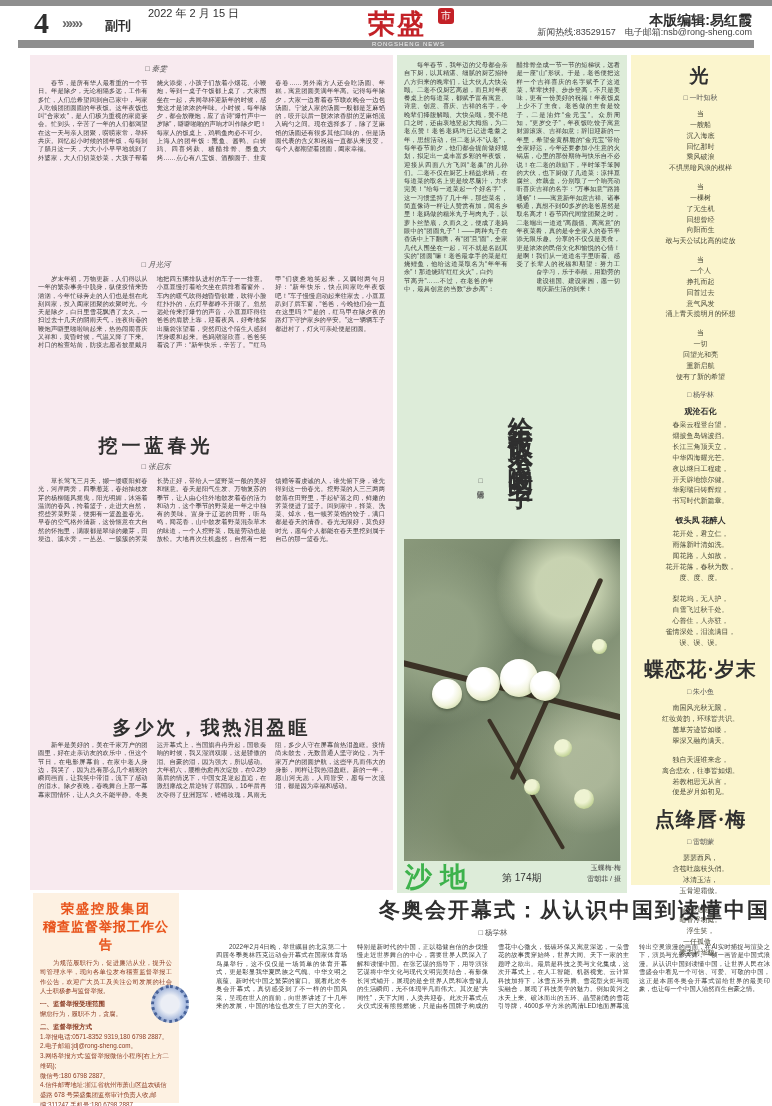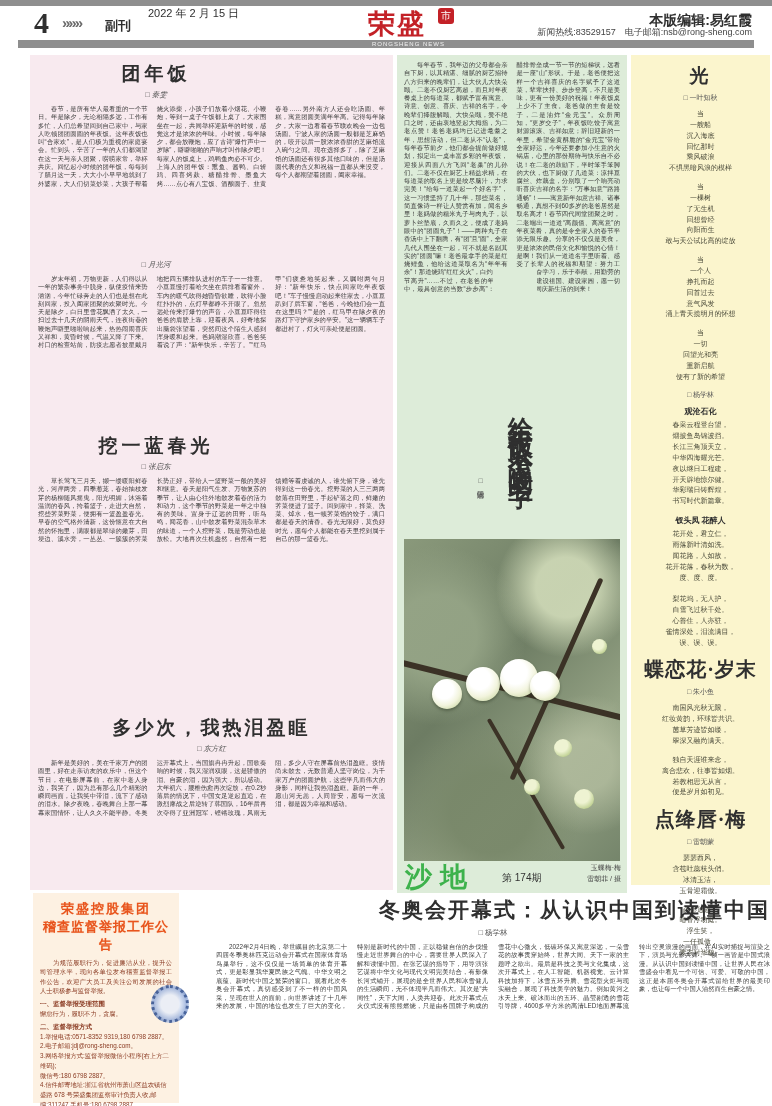--- a/index.html
+++ b/index.html
@@ -89,36 +89,34 @@
   <div class="hdr-date">2022 年 2 月 15 日</div>
   <div class="hdr-rule"></div>
   <div class="logo-main">荣盛</div>
   <div class="logo-seal">市</div>
   <div class="logo-sub">RONGSHENG NEWS</div>
   <div class="hdr-editor">本版编辑:易红霞</div>
   <div class="hdr-contact">新闻热线:83529157　电子邮箱:nsb@rong-sheng.com</div>
 
   <div class="zone zone-pink">
     <div class="p-article" style="top:6px; height:192px; overflow:hidden;">
-      <div class="p-title">团年饭</div>
       <div class="p-author">□ 秦雯</div>
       <div class="p-body indent">春节，是所有华人最看重的一个节日。年是除夕，无论相隔多远，工作有多忙，人们总希望回到自己家中，与家人吃顿团团圆圆的年夜饭。这年夜饭也叫“合家欢”，是人们极为重视的家庭宴会。忙到头，辛苦了一年的人们都渴望在这一天与亲人团聚，唠唠家常，举杯共庆。回忆起小时候的团年饭，每每到了腊月这一天，大大小小早早地就到了外婆家，大人们切菜炒菜，大孩子帮着烧火添柴，小孩子们放着小烟花、小鞭炮，等到一桌子午饭都上桌了，大家围坐在一起，共同举杯迎新年的时候，感觉这才是浓浓的年味。小时候，每年除夕，都会放鞭炮，应了古诗“爆竹声中一岁除”，噼噼啪啪的声响才叫作除夕吧！每家人的饭桌上，鸡鸭鱼肉必不可少。上海人的团年饭：熏鱼、酱鸭、白斩鸡、四喜烤麸、糖醋排骨、墨鱼大烤……点心有八宝饭、酒酿圆子、韭黄春卷……另外南方人还会吃汤圆、年糕，寓意团圆美满年年高。记得每年除夕，大家一边看着春节联欢晚会一边包汤圆。宁波人家的汤圆一般都是芝麻馅的，咬开以后一股浓浓香甜的芝麻馅流入碗勺之间。现在选择多了，除了芝麻馅的汤圆还有很多其他口味的，但是汤圆代表的含义和祝福一直都从来没变，每个人都期望着团圆，阖家幸福。</div>
     </div>
     <div class="p-article" style="top:202px; height:172px; overflow:hidden;">
       <div class="p-author">□ 月光河</div>
       <div class="p-body indent">岁末年初，万物更新，人们得以从一年的繁杂事务中脱身，纵使疫情来势汹汹，今年忙碌奔走的人们也是想在此刻回家，投入阖家团聚的欢聚时光。今天是除夕，白日里雪花飘洒了太久，一扫过去十几天的阴雨天气，连夜街巷的鞭炮声噼里啪啦响起来，热热闹闹喜庆又祥和，黄昏时候，气温又降了下来。村口的检查站前，防疫志愿者披星戴月地把四五辆排队进村的车子一一排查。小豆豆慢打着哈欠坐在后排看着窗外，车内的暖气吹得她昏昏欲睡，吹得小脸红扑扑的，点灯早都睁不开眼了。忽然远处传来打爆竹的声音，小豆豆吓得往爸爸的肩膀上靠，迎着夜风，好奇地探出脑袋张望着，突然间这个陌生人感到浑身暖和起来。爸妈潮湿欣喜，爸爸笑着说了声：“新年快乐，辛苦了。”“红马甲”们疲惫地笑起来，又嘱咐两句月好：“新年快乐，快点回家吃年夜饭吧！”车子慢慢启动起来往家去，小豆豆趴到了后车窗，“爸爸，今晚他们会一直在这里吗？”“是的，红马甲在除夕夜的路灯下守护家乡的平安。”这一辆辆车子都进村了，灯火可亲处便是团圆。</div>
     </div>
     <div class="p-article" style="top:378px; height:278px; overflow:hidden;">
       <div class="p-title">挖一蓝春光</div>
       <div class="p-author">□ 张启东</div>
       <div class="p-body indent">草长莺飞三月天，撷一缕暖阳鲜春光，河岸两旁，四季葱茏，春始抽枝发芽的杨柳随风摇曳，阳光明媚，沐浴着温润的春风，挎着篮子，走进大自然，挖些荠菜野菜，便拥有一篮盈盈春光。早春的空气格外清新，这份惬意在大自然的怀抱里，满眼都是翠绿的嫩芽，田埂边、溪水旁，一丛丛、一簇簇的荠菜长势正好，带给人一篮野菜一般的美好和惬意。春天是阳气生发、万物复苏的季节，让人由心往外地散发着春的活力和动力，这个季节的野菜是一年之中独有的美味。置身于辽远的田野，听鸟鸣，闻花香，山中散发着野菜混杂草木的味道，一个人挖野菜，既是劳动也是放松。大地再次生机盎然，自然有一把馈赠等着虔诚的人，谁先俯下身，谁先得到这一份春光。挖野菜的人三三两两散落在田野里，手起铲落之间，鲜嫩的荠菜便进了篮子。回到家中，择菜、洗菜、焯水，包一顿荠菜馅的饺子，满口都是春天的清香。春光无限好，莫负好时光，愿每个人都能在春天里挖到属于自己的那一篮春光。</div>
     </div>
     <div class="p-article" style="top:660px; height:168px; overflow:hidden;">
       <div class="p-title full">多少次，我热泪盈眶</div>
-      <div class="p-author full">□ 东方红</div>
       <div class="p-body indent">新年是美好的，美在千家万户的团圆里，好在走亲访友的欢乐中，但这个节日，在电影屏幕前，在家中老人身边，我哭了，因为总有那么几个精彩的瞬间画面，让我笑中带泪，流下了感动的泪水。除夕夜晚，春晚舞台上那一幕幕家国情怀，让人久久不能平静。冬奥运开幕式上，当国旗冉冉升起，国歌奏响的时候，我又湿润双眼，这是骄傲的泪、自豪的泪，因为强大，所以感动。大年初六，腰椎伤愈再次绽放，在0.2秒落后的情况下，中国女足逆起直追，在激烈鏖战之后逆转了韩国队，16年后再次夺得了亚洲冠军，铿锵玫瑰，风雨无阻，多少人守在屏幕前热泪盈眶。疫情尚未散去，无数普通人坚守岗位，为千家万户的团圆护航，这些平凡而伟大的身影，同样让我热泪盈眶。新的一年，愿山河无恙，人间皆安，愿每一次流泪，都是因为幸福和感动。</div>
     </div>
   </div>
 
   <div class="zone zone-green">
     <div class="g-body indent">每年春节，我年迈的父母都会亲自下厨，以其精湛、细腻的厨艺招待八方归来的晚辈们，让大伙儿大快朵颐。二老不仅厨艺高超，而且对年夜餐桌上的每道菜，都赋予富有寓意、诗意、创意、喜庆、吉祥的名字，令晚辈们捧腹解颐、大快朵颐，赞不绝口之时，还由衷地竖起大拇指，为二老点赞！老爸老妈均已记进耄耋之年，思想活动，但二老从不“认老”，每年春节前夕，他们都会提前做好规划，拟定出一桌丰富多彩的年夜饭，迎接从四面八方飞回“老巢”的儿孙们。二老不仅在厨艺上精益求精，在每道菜的取名上更是绞尽脑汁，力求完美！“给每一道菜起一个好名字”，这一习惯坚持了几十年，那些菜名，简直像诗一样让人赞赏有加，闻名乡里！老妈做的糯米丸子与肉丸子，以萝卜丝垫底，久而久之，便成了老妈眼中的“团圆丸子”！——两种丸子在香汤中上下翻腾，有“团”且“圆”，全家几代人围坐在一起，可不就是名副其实的“团圆”嘛！老爸最拿手的菜是红烧鲤鱼，他给这道菜取名为“年年有余”！那道烧鸡“红红火火”，白灼虾“节节高升”……不过，在老爸的年夜饭中，最具创意的当数“步步高”：把糖醋排骨垒成一节一节的短梯状，远看是一座“山”形状。于是，老爸便把这样一个吉祥喜庆的名字赋予了这道菜，辈辈扶持、步步登高，不只是美味，更有一份美好的祝福！年夜饭桌上少不了主食。老爸做的主食是饺子，二是油炸“金元宝”。众所周知，“更岁交子”，年夜饭吃饺子寓意财源滚滚、吉祥如意；辞旧迎新的一年里，希望金黄酥脆的“金元宝”带给全家好运，今年还要参加小生意的火锅店，心里的那份期待与快乐自不必说！在二老的鼓励下，平时笨手笨脚的大伙，也下厨做了几道菜：凉拌豆腐丝、炸藕盒，分别取了一个响亮动听喜庆吉祥的名字：“万事如意”“路路通畅”！——寓意新年如意吉祥、诸事畅通，真想不到60多岁的老爸居然是取名高才！春节四代同堂团聚之时，二老端出一道道“高颜值、高寓意”的年夜菜肴，真的是令全家人的春节平添无限乐趣。分享的不仅仅是美食，更是浓浓的民俗文化和愉悦的心情！是啊！我们从一道道名字里听着、感受了长辈人的祝福和期望：努力工作，勤奋学习，乐于奉献，用勤劳的双手去建设祖国、建设家园，愿一切美好，同庆新生活的到来！</div>
     <div class="g-title">给年夜饭取一个温暖的名字</div>
     <div class="g-author">□ 钱国宏</div>
 
     <div class="photo">

